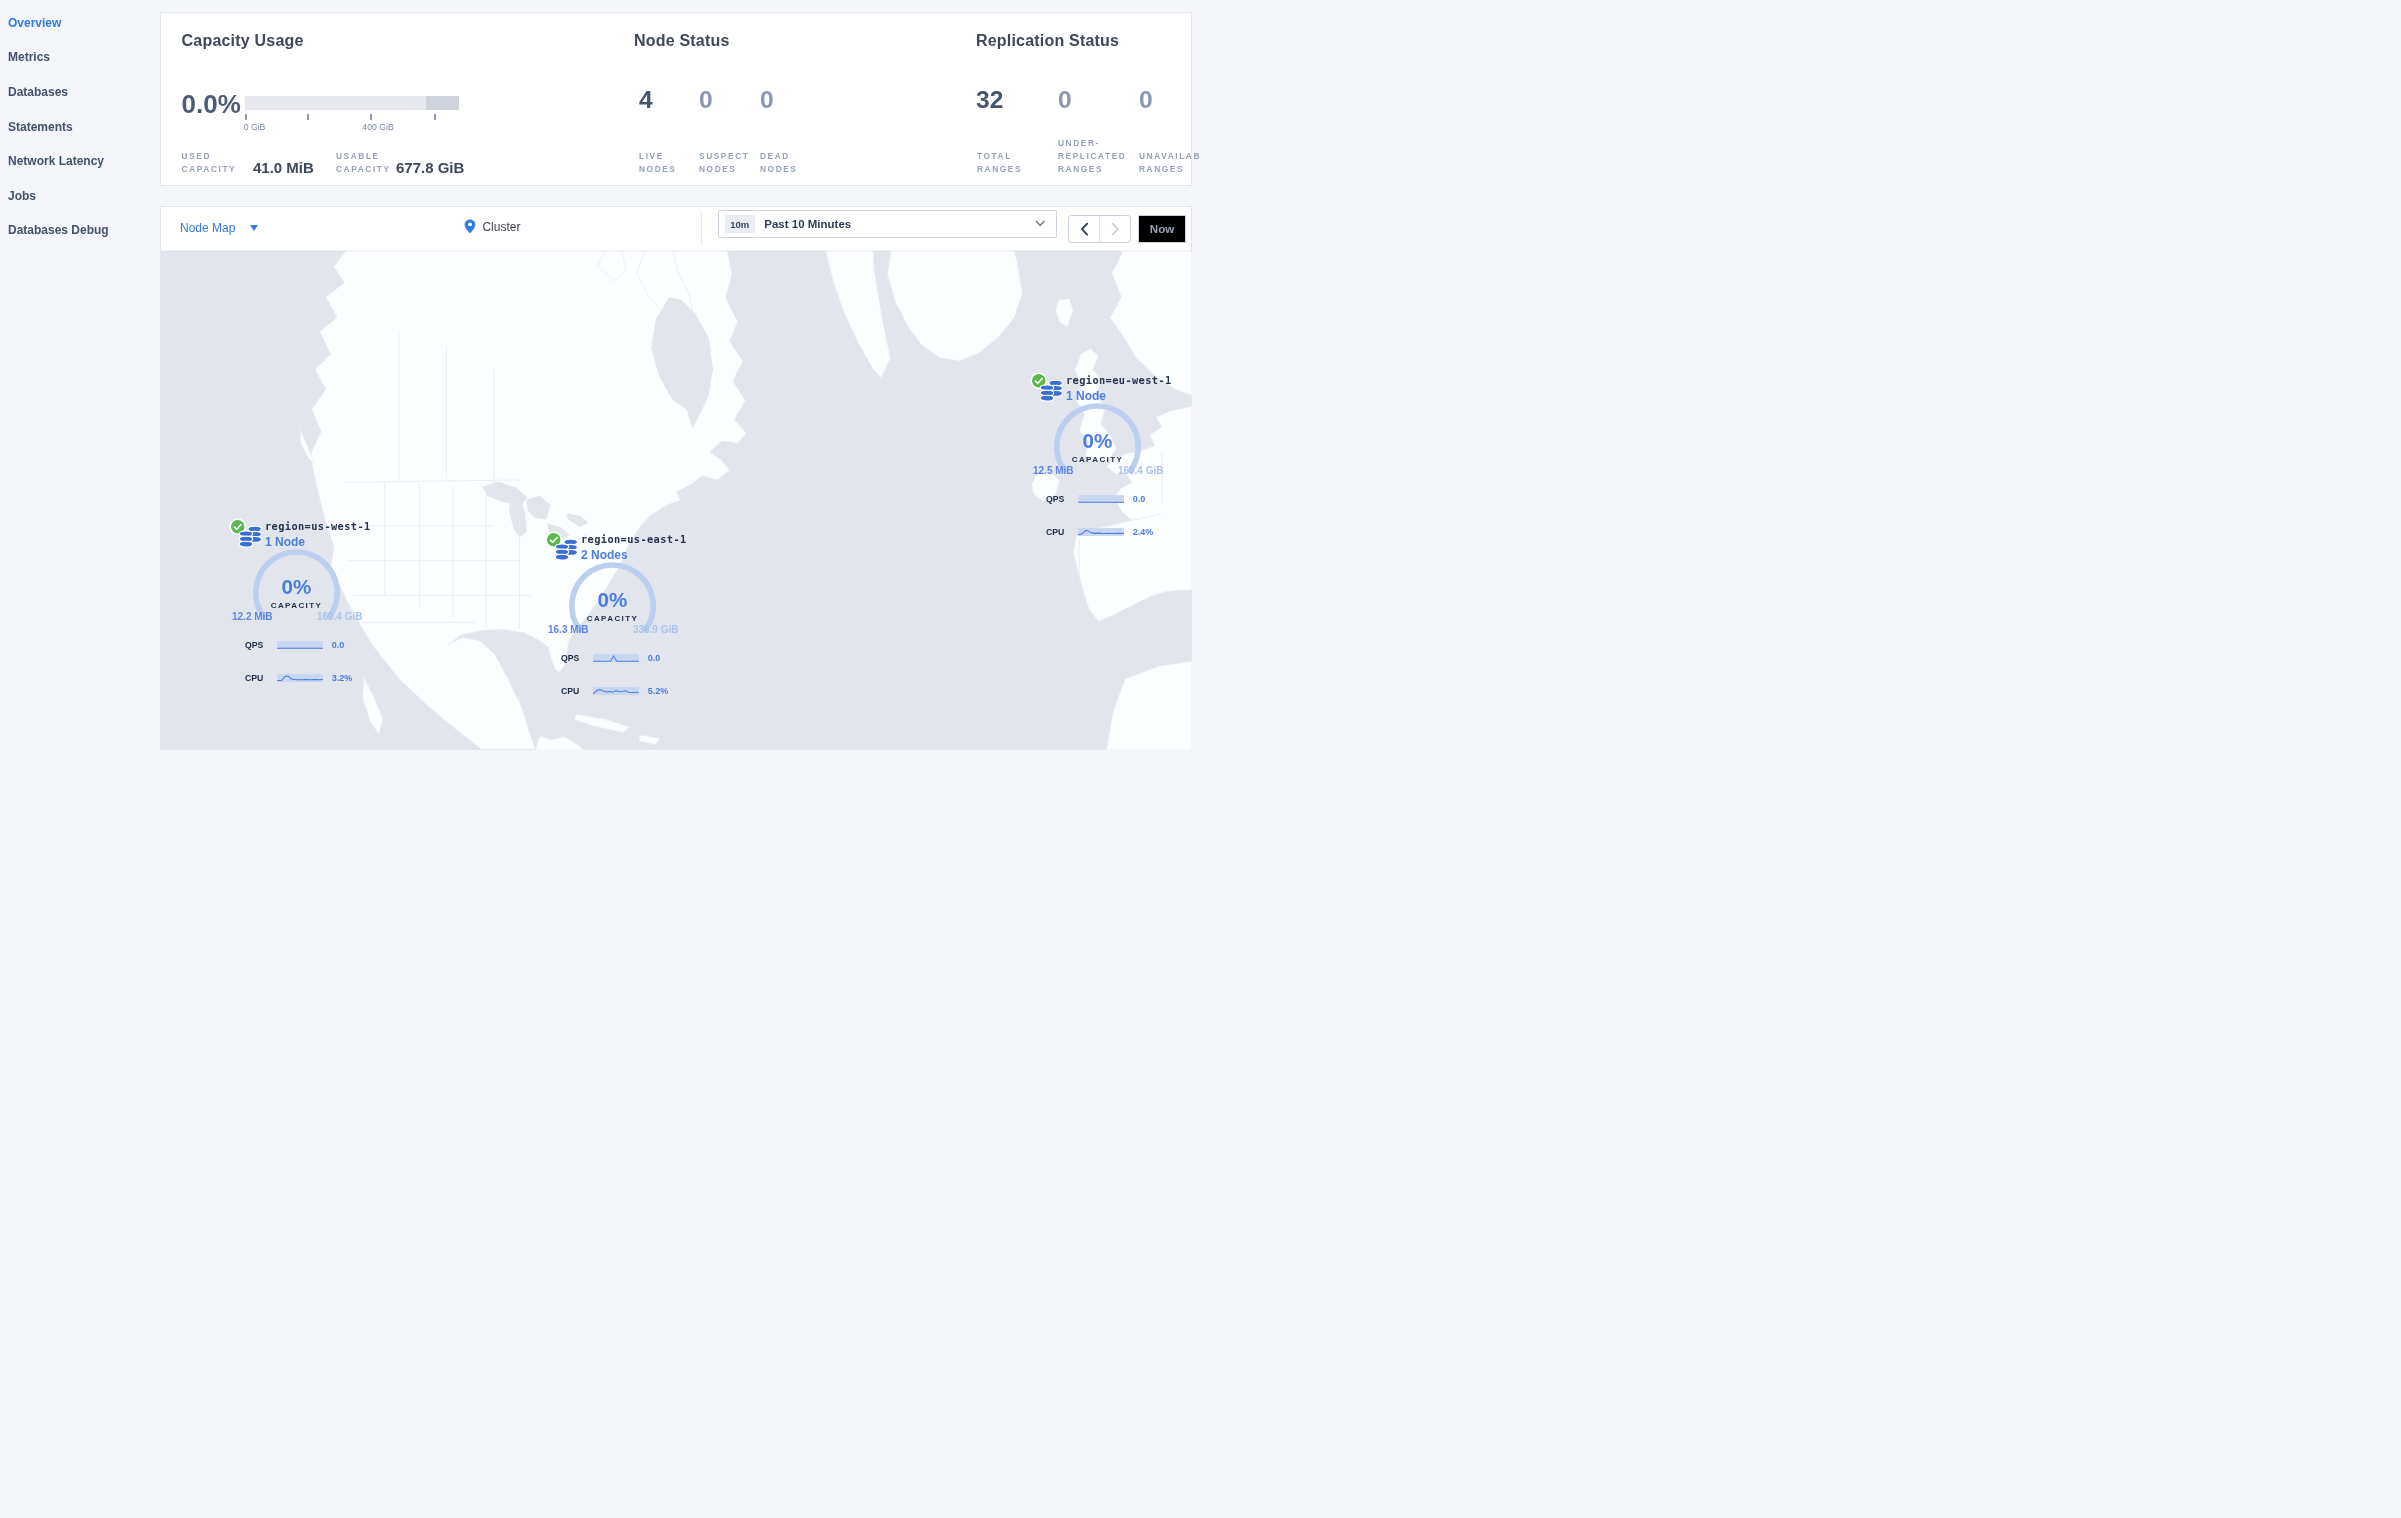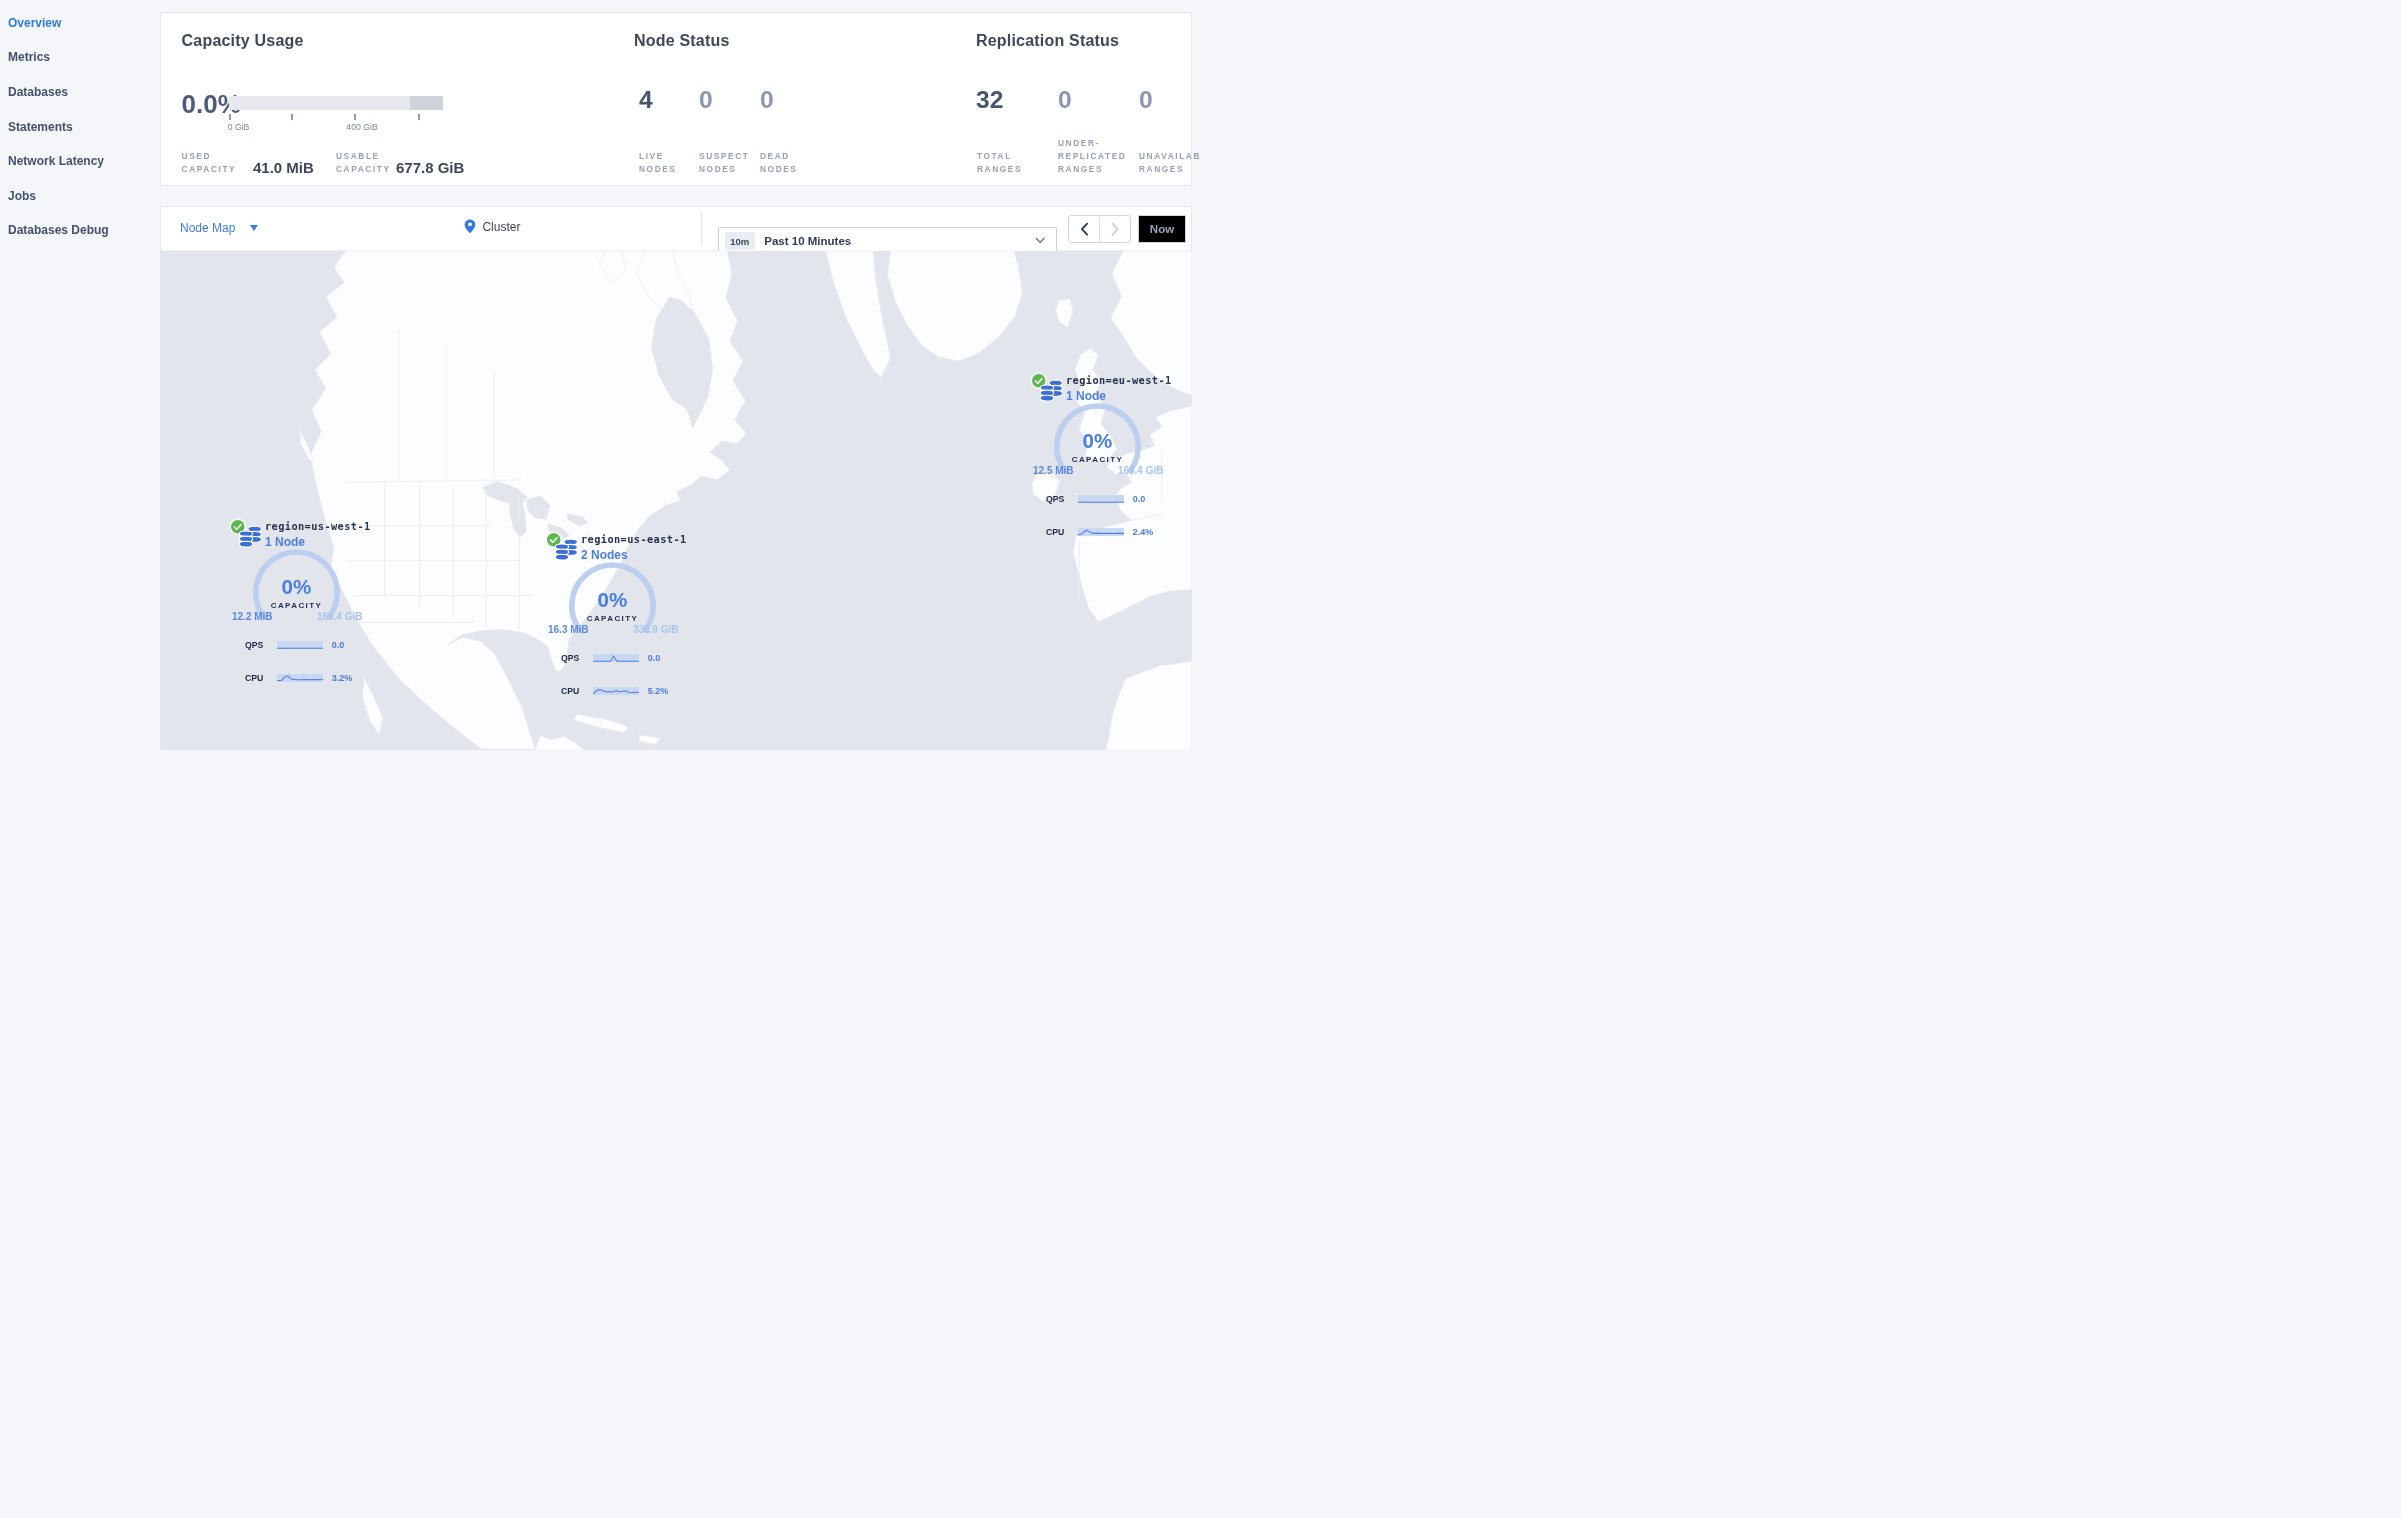--- a/index.html
+++ b/index.html
@@ -13,39 +13,39 @@
   }
   
   .sidebar { position:absolute; left:0; top:0; width:160px; height:100%; background:#f4f6fa; padding-top:5.6px; }
   .side-item { padding:10.3px 8px; font-size:12px; font-weight:600; color:#44516b; cursor:pointer; white-space:nowrap; }
   .side-item.active { color:#2f7cdf; }
   
   .panel { position:absolute; background:#fff; border:0.8px solid #e3e7ee; }
   .summary-panel { left:160px; top:12px; width:1032px; height:174px; }
   .section-title { position:absolute; top:19px; font-size:16px; font-weight:600; color:#3e4858; letter-spacing:0.2px; }
   .big-pct { position:absolute; left:20.6px; top:76px; font-size:26px; font-weight:700; color:#4c5b77; }
-  .cap-bar-wrap { position:absolute; left:68px; top:83px; width:254px;border-radius:6px; }
+  .cap-bar-wrap { position:absolute; left:84px; top:83px; width:254px;border-radius:6px; }
   .cap-bar { position:relative; width:214px; height:13.5px; background:#e6e8ee; }
   .cap-bar .seg-dark { position:absolute; right:0; top:0; width:33px; height:13.5px; background:#cdd2db; }
   .cap-tick { position:absolute; top:17.5px; width:1.6px; height:6.4px; background:#8e9ab1; }
   .cap-tick-label { position:absolute; top:26px; font-size:8.7px; color:#7b88a1; transform:translateX(-50%); white-space:nowrap; }
   .stat-label { position:absolute; bottom:9.5px; font-size:8.3px; letter-spacing:1.6px; line-height:12.7px; color:#95a0b7; white-space:pre-line; font-weight:600; }
   .stat-value-inline { position:absolute; top:146px; font-size:15px; font-weight:700; color:#3e4858; white-space:nowrap; }
   .stat-num { position:absolute; top:73px; font-size:24.6px; font-weight:600; color:#47566f; }
   .stat-num.muted { color:#8b96b1; }
   
   .map-panel { left:160px; top:206px; width:1032px; height:543px; }
   .toolbar { position:absolute; left:0; top:0; width:100%; height:44px; background:#fff; border-bottom:0.8px solid #eef1f5; }
   .view-select { position:absolute; left:19px; top:13.5px; display:flex; align-items:center; gap:15px; cursor:pointer; }
   .view-select .label { font-size:12px; font-weight:500; color:#3a7be0; }
   .tri-down { width:0; height:0; border-left:4.8px solid transparent; border-right:4.8px solid transparent; border-top:6.4px solid #3a7be0; }
   .breadcrumb { position:absolute; left:303px; top:12px; display:flex; align-items:center; gap:6.4px; }
   .breadcrumb .label { font-size:12px; color:#3f4450; }
   .tb-divider { position:absolute; left:540px; top:5.6px; width:0.8px; height:33px; background:#e4e8ef; }
-  .time-box { position:absolute; left:557px; top:20px; width:339px; height:28px; border:0.8px solid #ccd3df; border-radius:2px; background:#fff; display:flex; align-items:center; cursor:pointer; }
+  .time-box { position:absolute; left:557px; top:3px; width:339px; height:28px; border:0.8px solid #ccd3df; border-radius:2px; background:#fff; display:flex; align-items:center; cursor:pointer; }
   .time-badge { margin-left:5.6px; background:#e9ecf2; border-radius:2.4px; padding:3.2px 5.6px; font-size:9.5px; font-weight:700; color:#3a4860; }
   .time-label { margin-left:9.5px; font-size:11.5px; font-weight:600; color:#2e3c57; flex:1; }
   .time-chevron { margin-right:10.3px; display:flex; }
   .arrow-group { position:absolute; left:907px; top:8px; width:63px; height:28px; border:0.8px solid #ccd3df; border-radius:3.2px; display:flex; background:#fff; }
   .arrow-cell { flex:1; display:flex; align-items:center; justify-content:center; cursor:pointer; }
   .arrow-cell:first-child { border-right:0.8px solid #dde2ea; }
   .now-btn { position:absolute; left:977px; top:8px; width:48px; height:28px; border:0.8px solid #ccd3df; border-radius:0; background:#000000; font-size:11.5px; font-weight:600; color:#9aa3b6; display:flex; align-items:center; justify-content:center; cursor:pointer; }
   
   .map-area { position:absolute; left:0; top:44px; width:1031px; height:499px; background:#e2e5ec; overflow:hidden; }
   .map-svg { position:absolute; left:0; top:0; width:100%; height:100%; }

